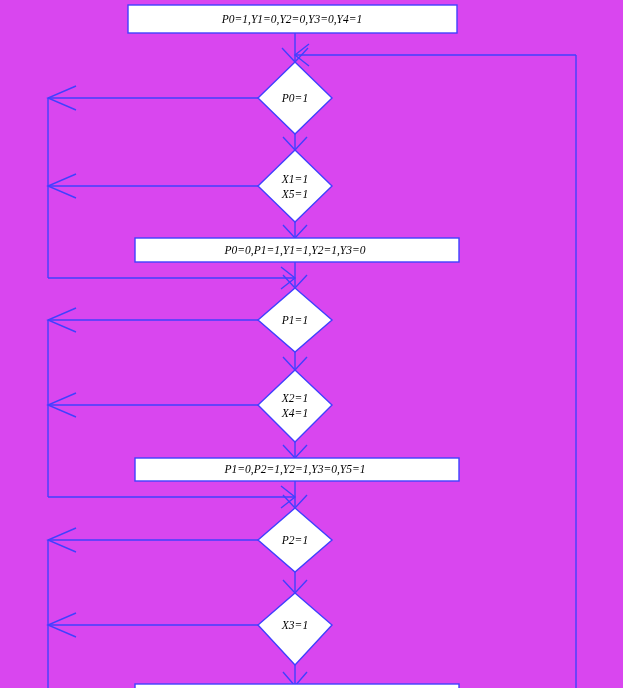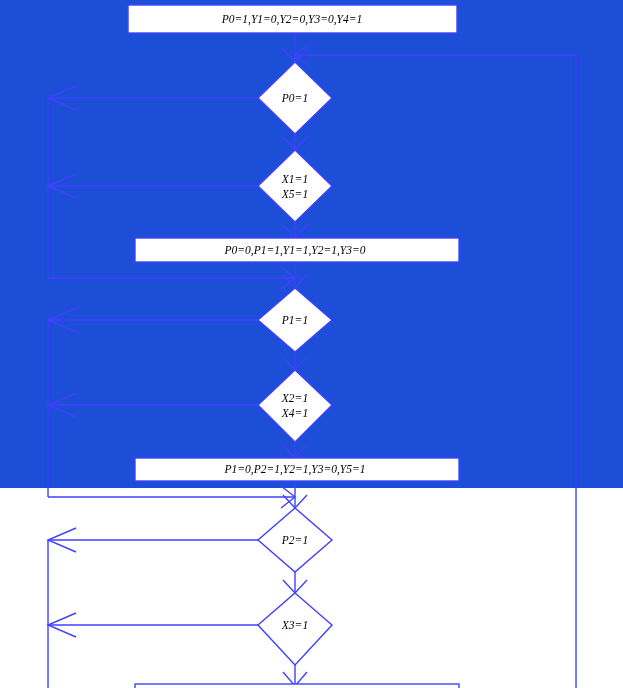--- a/index.html
+++ b/index.html
@@ -9,22 +9,22 @@
   }
   body {
     width: 623px;
     height: 688px;
     overflow: hidden;
     font-family: "Liberation Serif", serif;
   }
   #canvas {
     position: relative;
     width: 623px;
-    height: 488px;
-    background: #1d4ed8;
+    height: 688px;
+    background: #d946ef;
   }
   svg#flow {
     position: absolute;
     left: 0;
     top: 0;
     width: 623px;
     height: 688px;
     display: block;
   }
   .shape {

